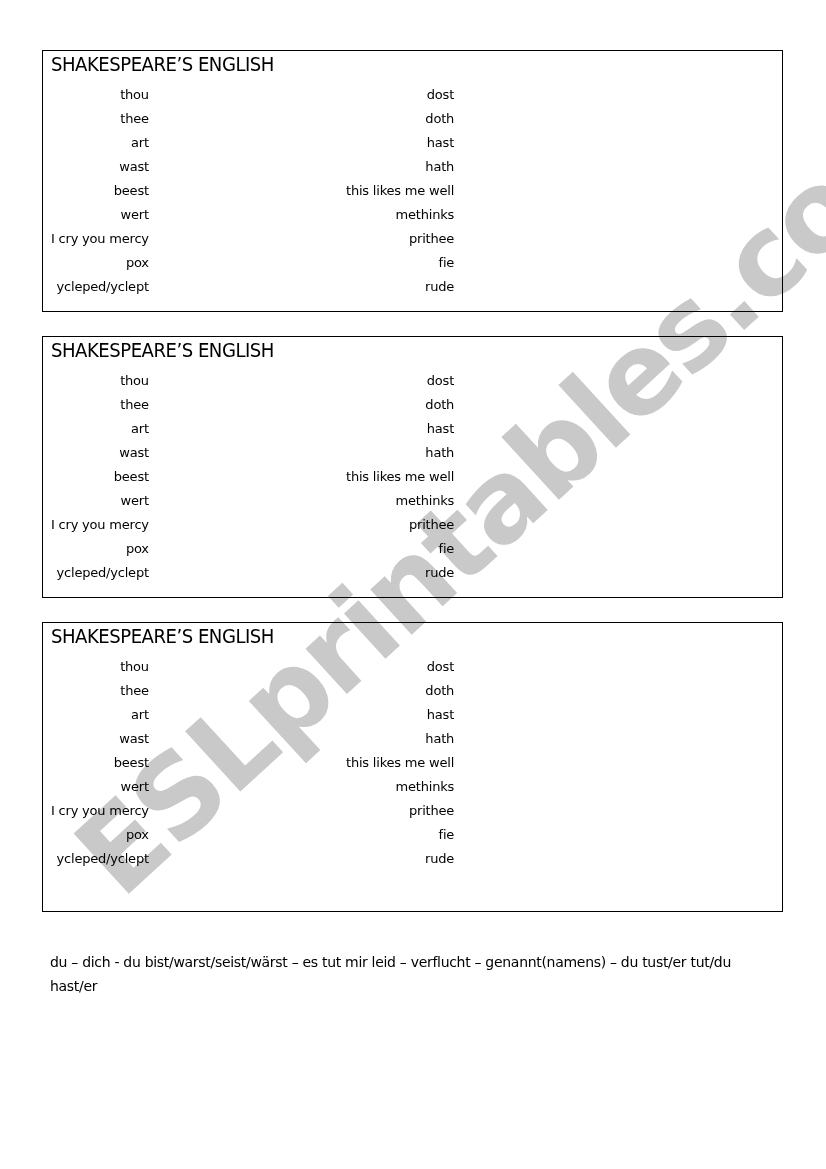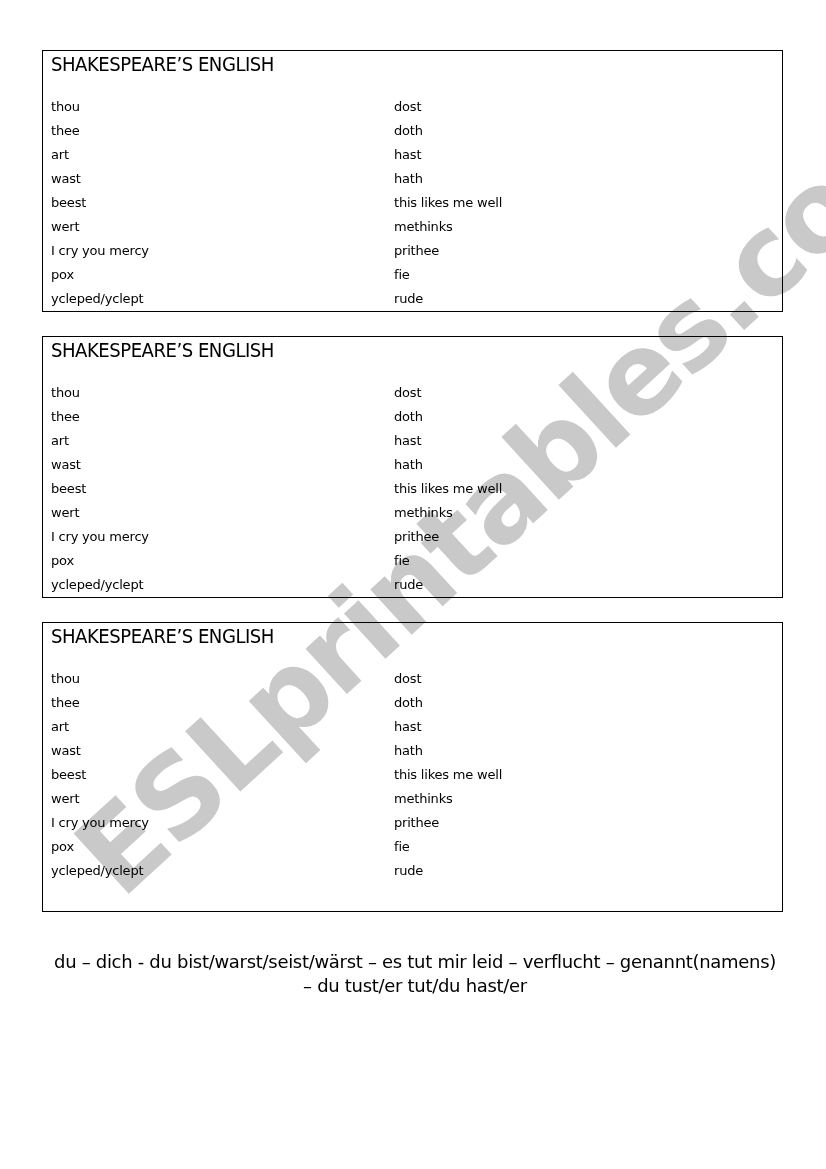--- a/index.html
+++ b/index.html
@@ -18,30 +18,30 @@
     border: 1px solid #000; background: transparent; z-index: 1;
     box-sizing: border-box;
     text-decoration: underline;
   }
   .box-title {
     position: absolute; left: 8px; top: 2px;
     font-family: "DejaVu Sans", sans-serif; font-size: 19px;
     font-weight: normal; letter-spacing: -0.5px; line-height: 22px;
     transform: scaleX(0.95); transform-origin: left;
   }
-  .col { position: absolute; top: 44px; }
+  .col { position: absolute; top: 32px; text-align: right; }
   .col.left { left: 8px; }
-  .col.right { left: 303px; margin-left: 48px; }
+  .col.right { left: 303px; }
   .row {
     height: 24px; line-height: 24px; font-size: 13px; letter-spacing: -0.2px;
     white-space: nowrap;
   }
   .gloss {
     position: absolute; left: 50px; top: 950px; width: 730px; z-index: 1;
-    font-size: 18px; line-height: 24px; letter-spacing: -0.3px; text-align: center;
+    font-size: 14px; line-height: 24px; letter-spacing: -0.3px;
   }
 </style>
 </head>
 <body>
 
 <div class="watermark">ESLprintables.com</div>
 
 <div class="box" style="top:50px; height:262px;">
   <div class="box-title">SHAKESPEARE’S ENGLISH</div>
   <div class="col left">

